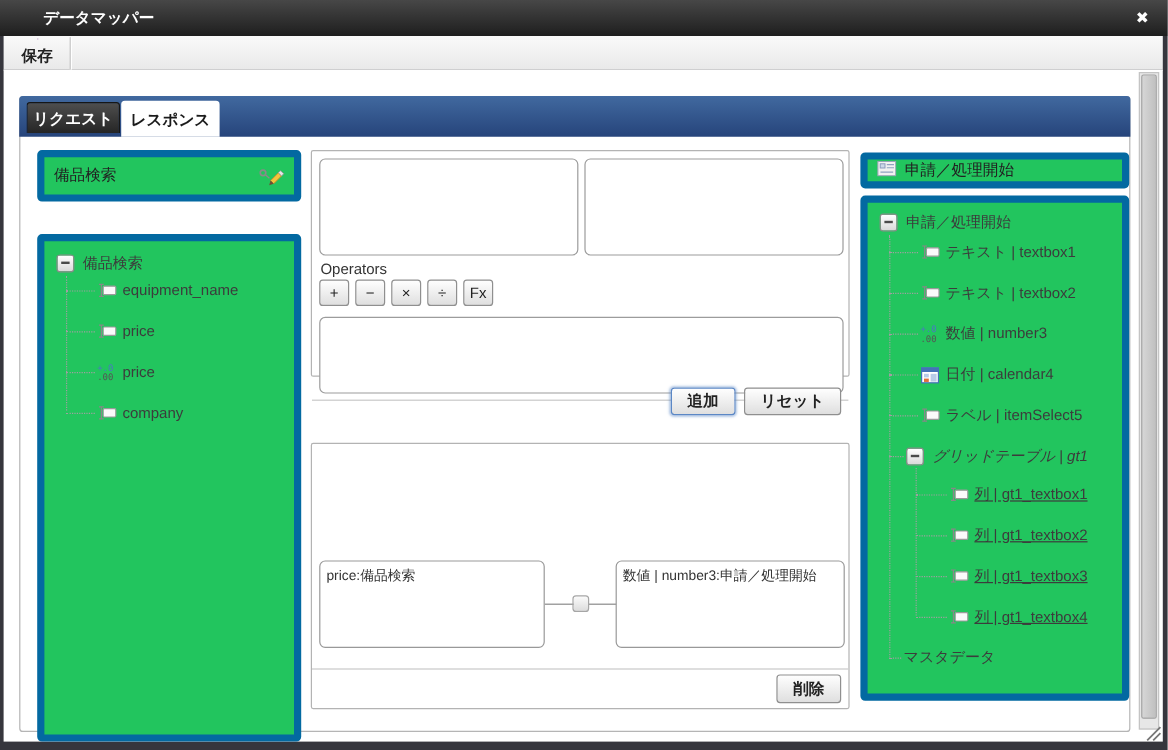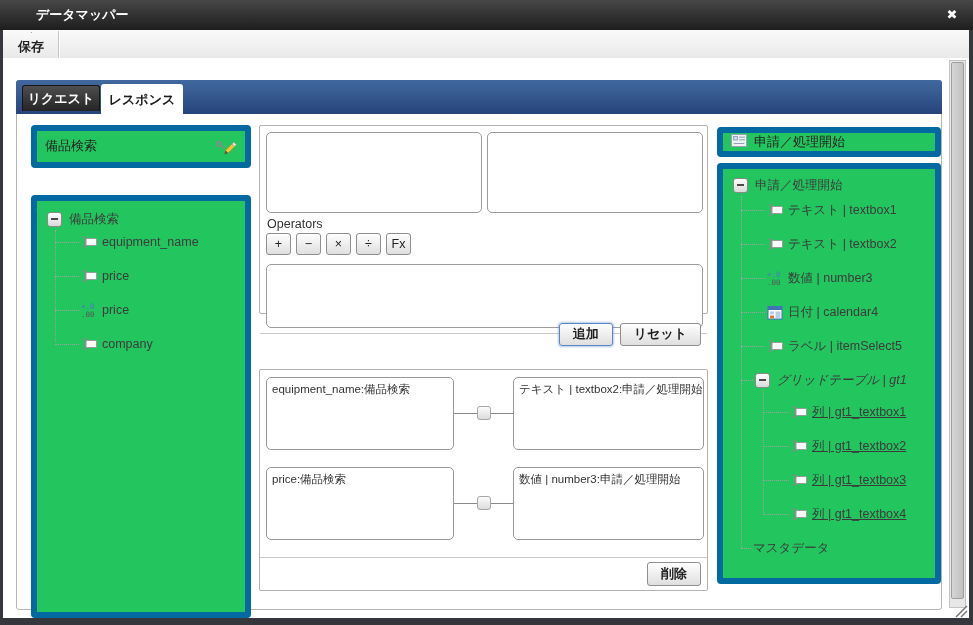--- a/index.html
+++ b/index.html
@@ -224,26 +224,20 @@
         <button class="btn op-btn">Fx</button>
       </div>
       <div class="slot formula"></div>
       <div class="footer exp-footer">
         <button class="btn cmd-btn add-btn">追加</button>
         <button class="btn cmd-btn">リセット</button>
       </div>
     </div>
 
     <div class="container map-container">
-      <div class="map-row" style="top:7px;">
-        <div class="map-line"></div>
-        <div class="map-box map-src">equipment_name:備品検索</div>
-        <div class="map-cb"></div>
-        <div class="map-box map-tgt">テキスト | textbox2:申請／処理開始</div>
-      </div>
       <div class="map-row" style="top:97px;">
         <div class="map-line"></div>
         <div class="map-box map-src">price:備品検索</div>
         <div class="map-cb"></div>
         <div class="map-box map-tgt">数値 | number3:申請／処理開始</div>
       </div>
       <div class="footer map-footer">
         <button class="btn cmd-btn del-btn">削除</button>
       </div>
     </div>

